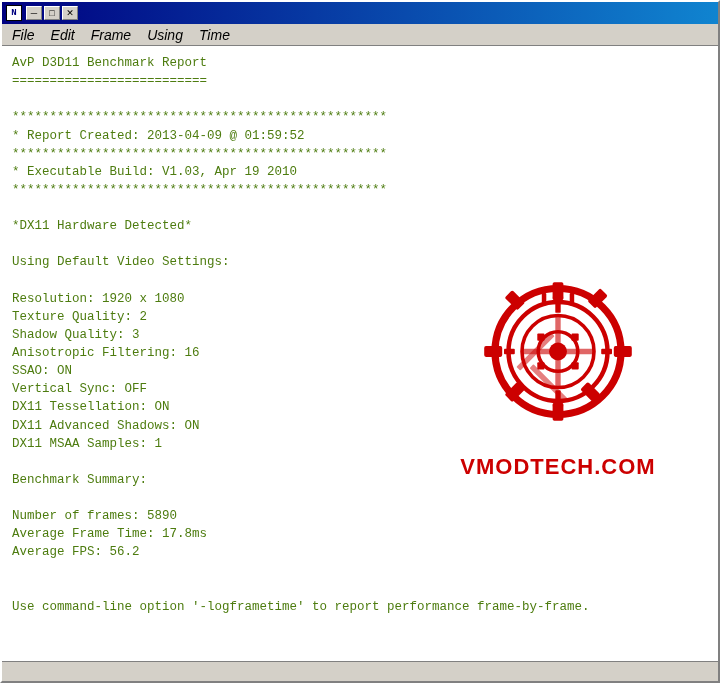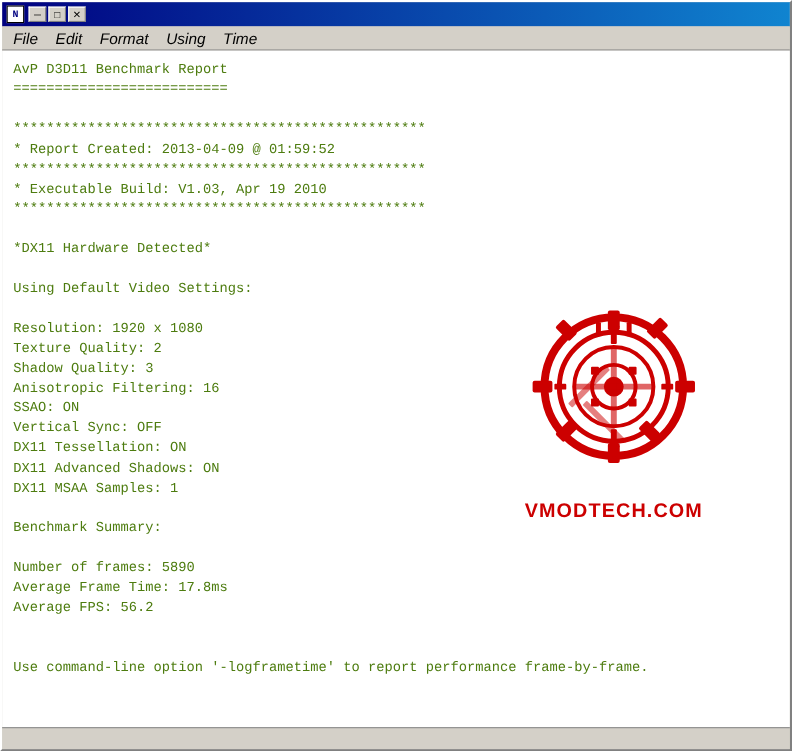--- a/index.html
+++ b/index.html
@@ -119,21 +119,21 @@
     }
 
     .logo-svg {
       width: 180px;
       height: 180px;
     }
 
     .logo-text {
       color: #cc0000;
       font-family: 'Arial Black', Arial, sans-serif;
-      font-size: 18px;
+      font-size: 22px;
       font-weight: 900;
       letter-spacing: 1px;
       margin-top: 4px;
     }
 
     .status-bar {
       height: 20px;
       background: #d4d0c8;
       border-top: 1px solid #808080;
       display: flex;
@@ -153,21 +153,21 @@
     <div class="title-bar-buttons">
       <div class="title-btn">─</div>
       <div class="title-btn">□</div>
       <div class="title-btn">✕</div>
     </div>
   </div>
 
   <div class="menu-bar">
     <div class="menu-item">File</div>
     <div class="menu-item">Edit</div>
-    <div class="menu-item">Format</div>
+    <div class="menu-item">Frame</div>
     <div class="menu-item">Using</div>
     <div class="menu-item">Time</div>
   </div>
 
   <div class="content-area">
     <div class="text-content">AvP D3D11 Benchmark Report
 ==========================
 
 **************************************************
 * Report Created: 2013-04-09 @ 01:59:52

